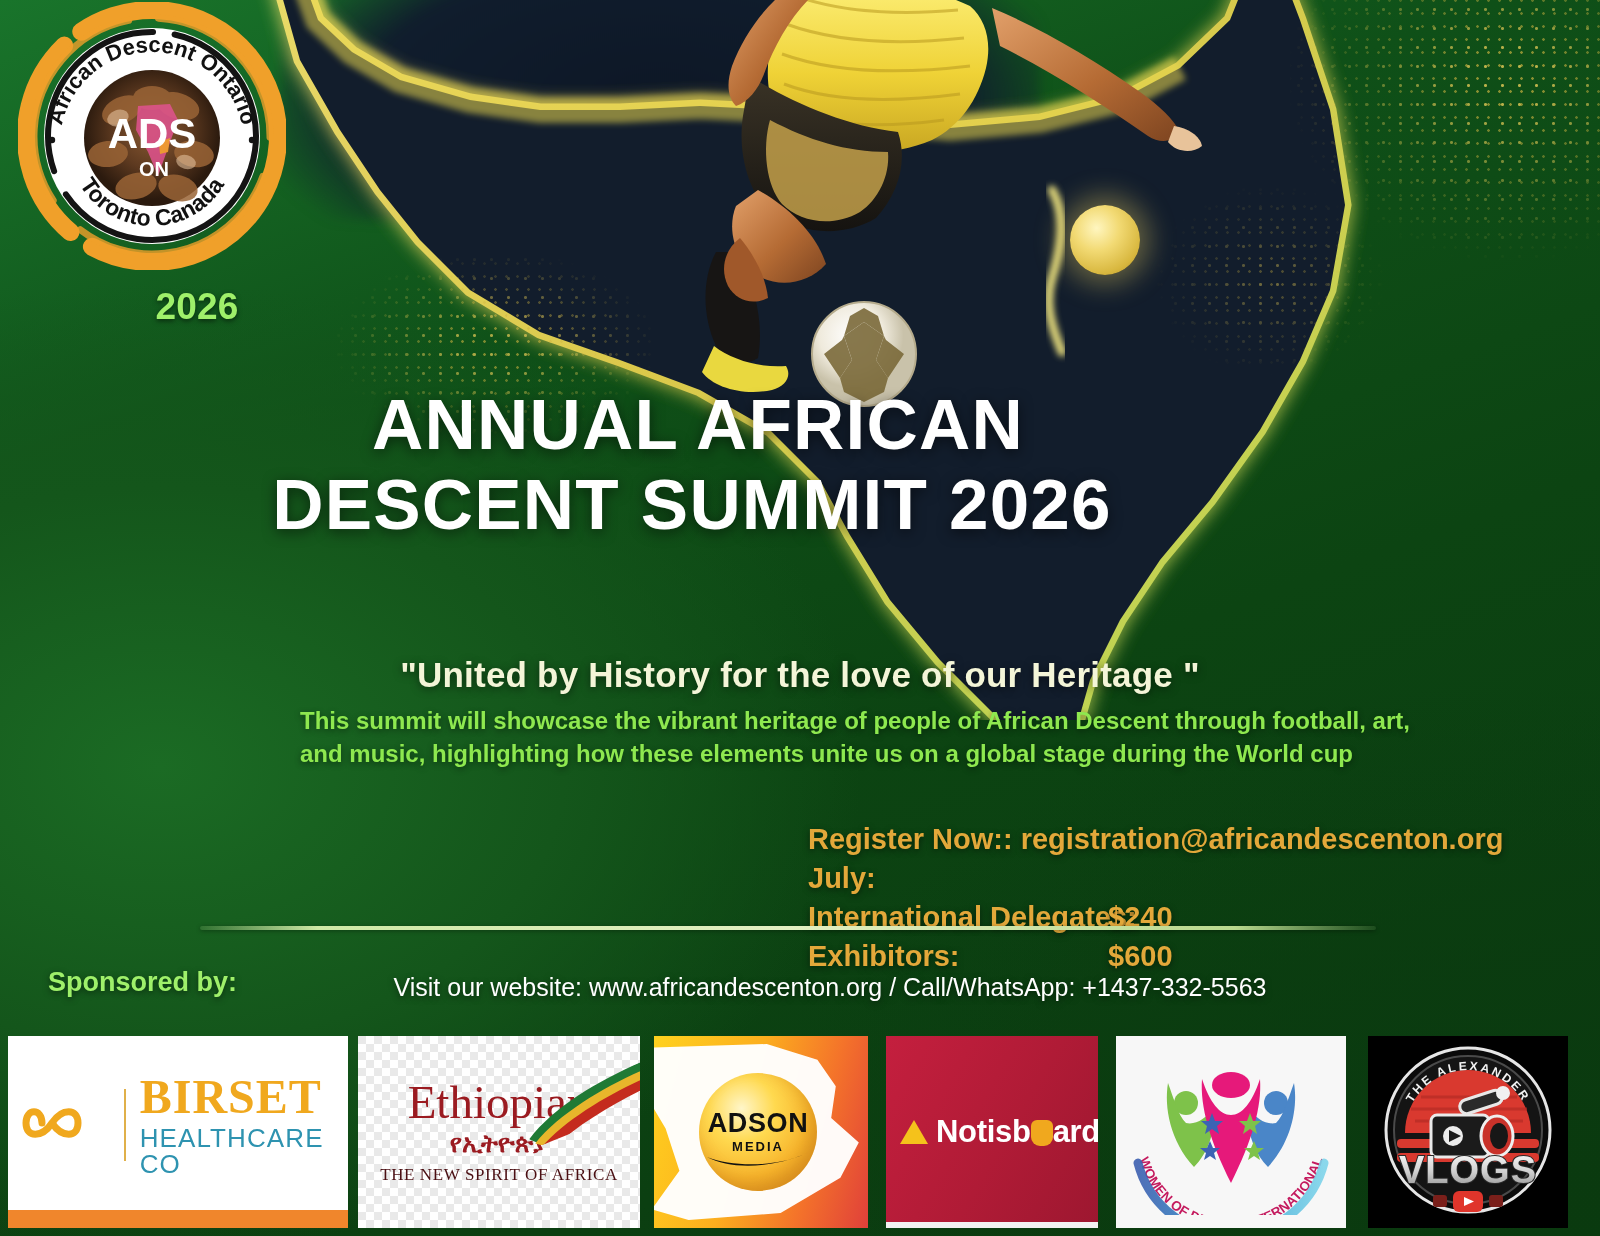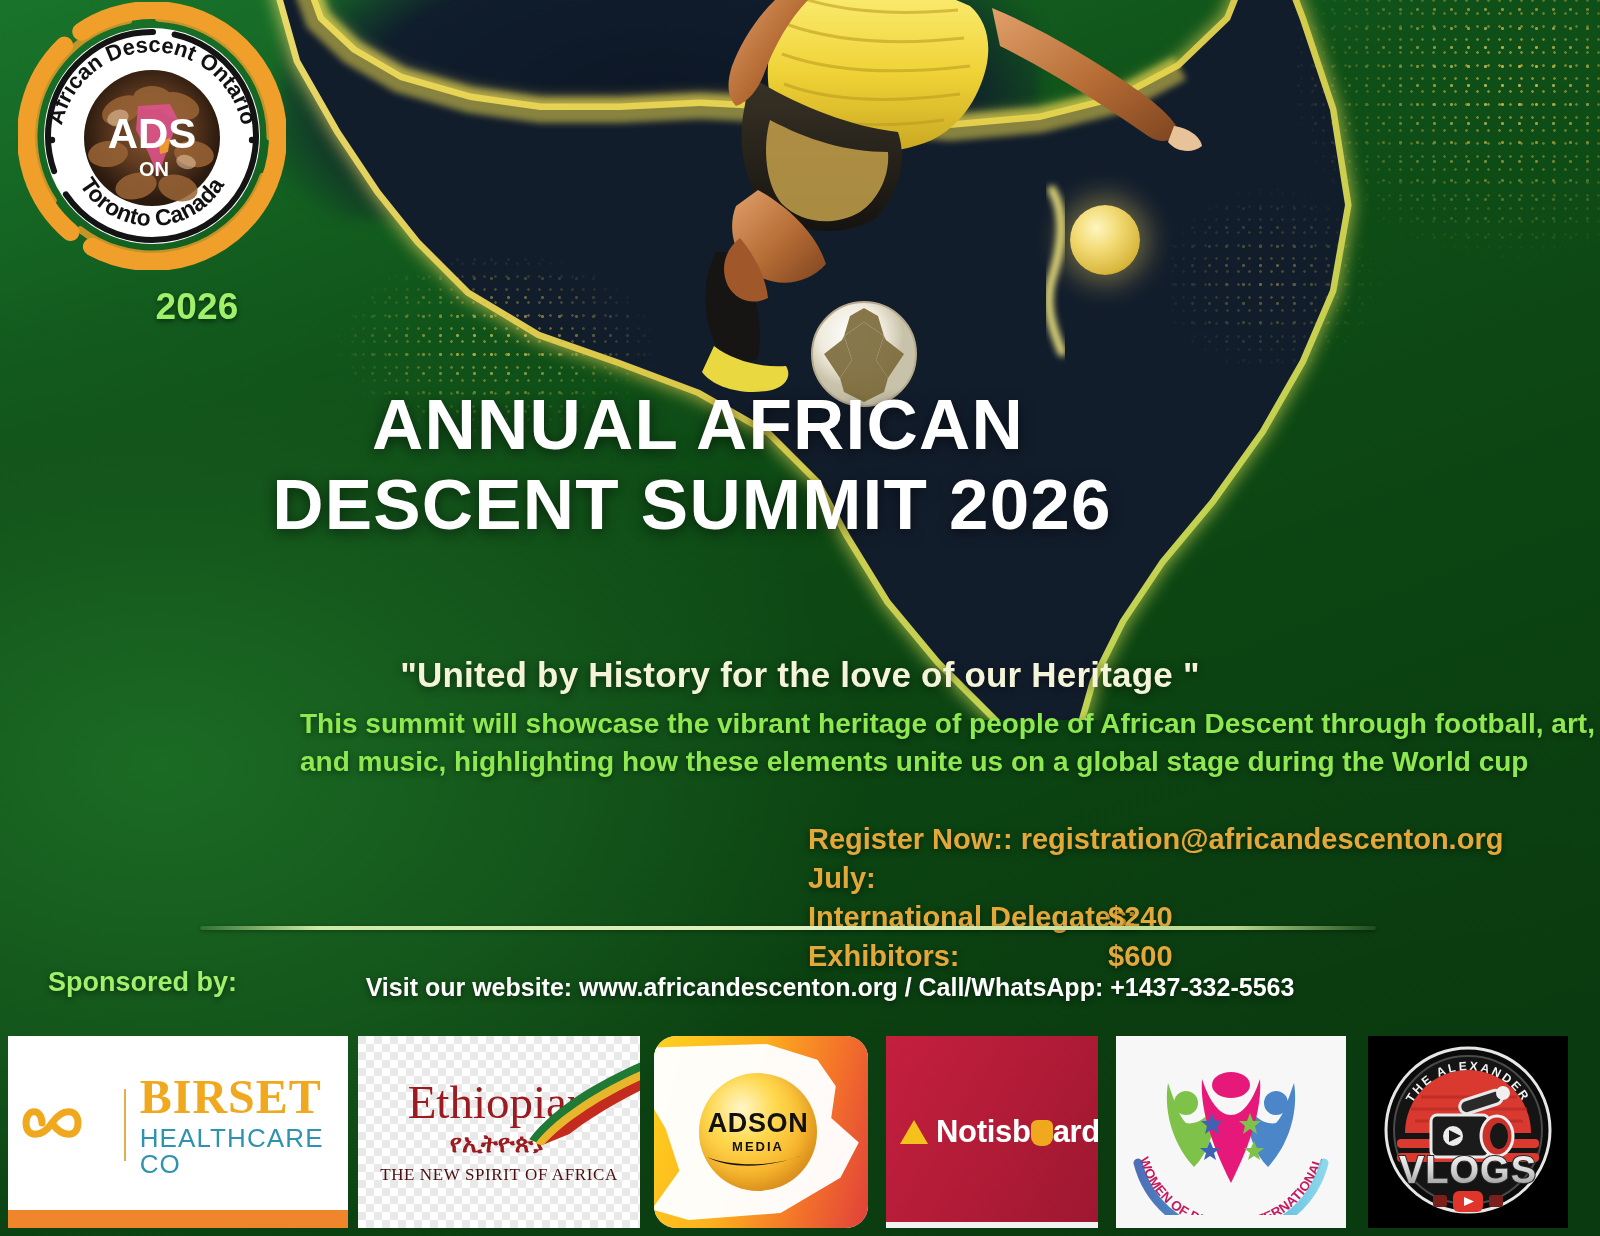--- a/index.html
+++ b/index.html
@@ -104,21 +104,21 @@
     color:#f4f5d8;
     font-size:35px; font-weight:bold;
     letter-spacing:.2px;
     text-shadow:0 2px 8px rgba(0,0,0,.5);
   }
 
   .blurb{
     position:absolute; left:300px; top:705px; width:1000px;
     text-align:center;
     color:#8ee84f;
-    font-size:28px; font-weight:bold;
+    font-size:24px; font-weight:bold;
     line-height:1.36;
     text-shadow:0 2px 6px rgba(0,0,0,.45);
   }
   .blurb span{ display:block; white-space:nowrap; }
 
   .reg-block{
     position:absolute; left:808px; top:820px;
     color:#e3a83a;
     font-size:29px; font-weight:bold;
     line-height:1.35;
@@ -135,21 +135,21 @@
     background:linear-gradient(90deg, rgba(190,225,150,.15) 0%, #cfe9a6 10%, #e3efc2 50%, #b9d98e 88%, rgba(190,225,150,.1) 100%);
     border-radius:2px;
     box-shadow:0 1px 4px rgba(0,0,0,.35);
   }
 
   .website-line{
     position:absolute; left:0; top:973px; width:1600px;
     padding-left:60px;
     text-align:center;
     color:#ffffff;
-    font-size:25px; font-weight:bold;
+    font-size:25px; font-weight:normal;
     text-shadow:0 2px 6px rgba(0,0,0,.5);
   }
 
   .sponsored-by{
     position:absolute; left:48px; top:967px;
     color:#9ff06a;
     font-size:27px; font-weight:bold;
     text-shadow:0 2px 6px rgba(0,0,0,.5);
   }
 
@@ -159,21 +159,21 @@
     display:flex; align-items:flex-start;
   }
   .sp-cell{
     position:relative;
     height:192px;
     overflow:hidden;
     background:#fff;
   }
   .sp-birset   { width:340px; margin-left:8px; }
   .sp-ethiopian{ width:282px; margin-left:10px; }
-  .sp-adson    { width:214px; margin-left:14px;border-radius:22px; }
+  .sp-adson    { width:214px; margin-left:14px; }
   .sp-notis    { width:212px; margin-left:18px; }
   .sp-wodi     { width:230px; margin-left:18px; }
   .sp-vlogs    { width:200px; margin-left:22px; background:#000; }
 
   
   .birset-inner{
     width:100%; height:100%;
     background:#ffffff;
     display:flex; align-items:center; justify-content:center; gap:14px;
     padding:4px 10px 18px 10px;

